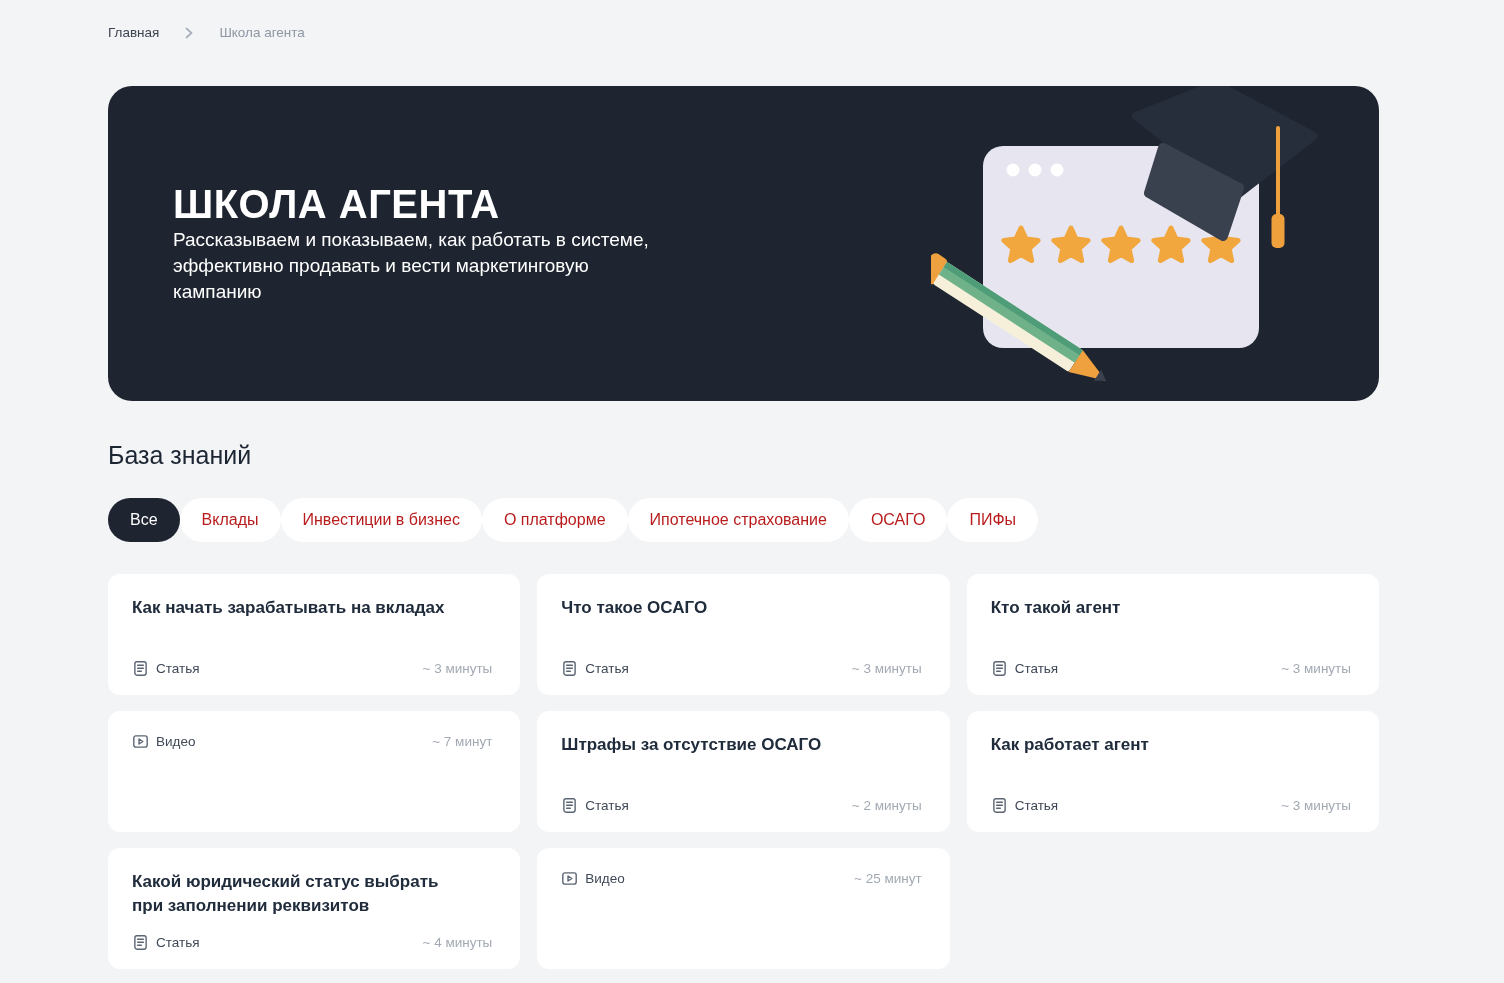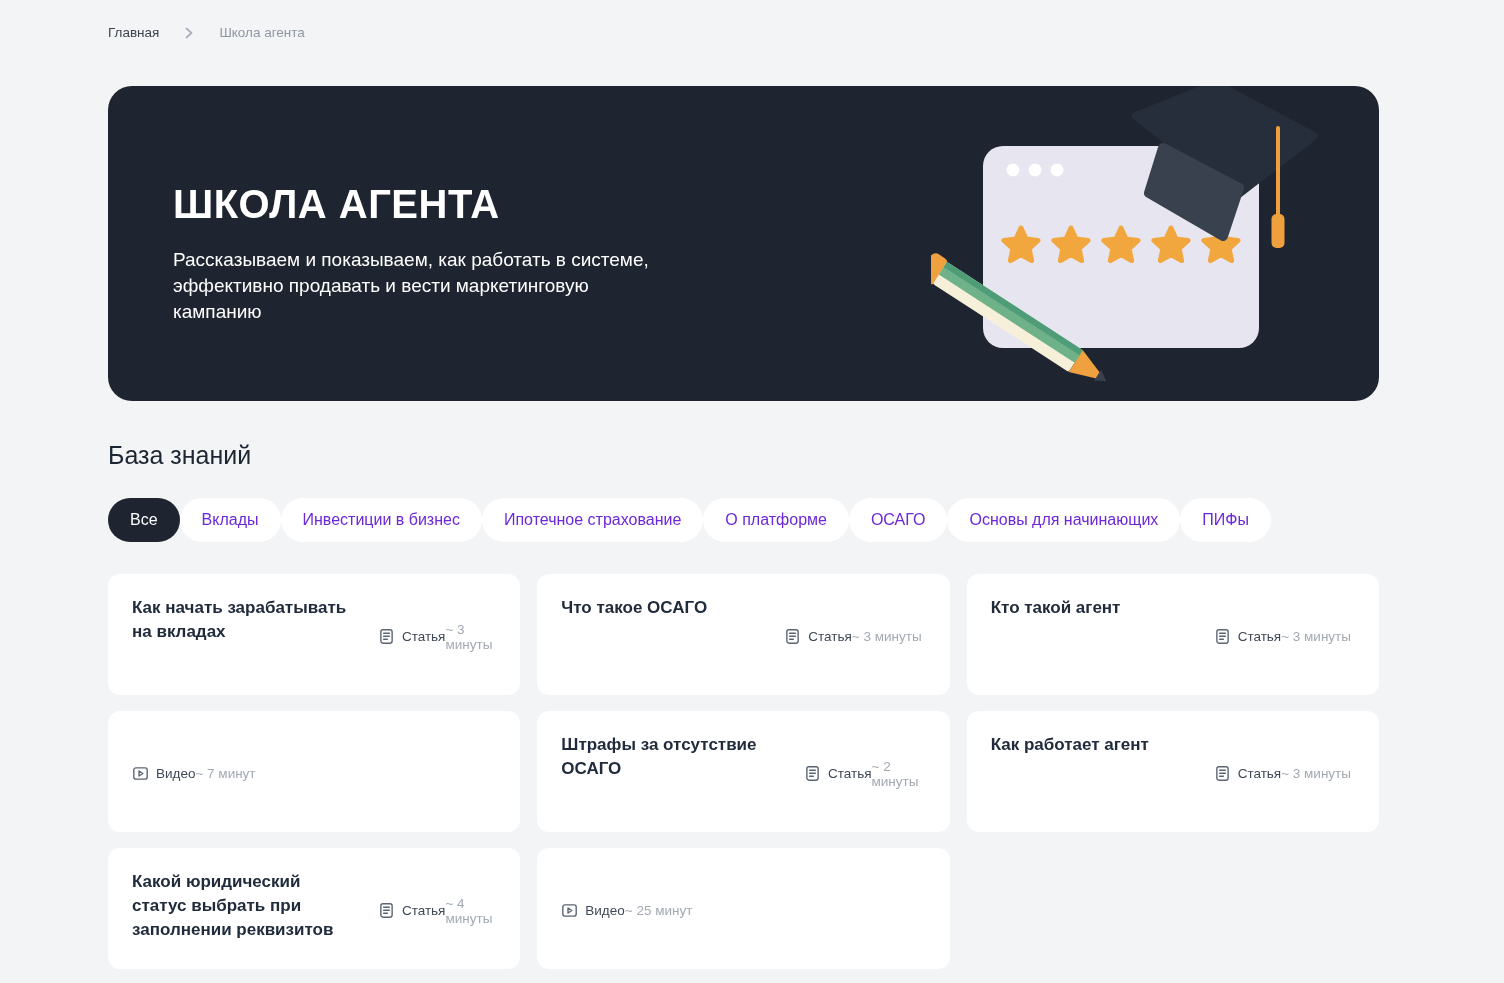--- a/index.html
+++ b/index.html
@@ -32,21 +32,20 @@
     overflow: hidden;
   }
   .hero-text { position: absolute; left: 65px; top: 96px; width: 500px; }
   .hero-title {
     color: #ffffff;
     font-size: 40px;
     font-weight: 700;
     letter-spacing: 0.5px;
   }
   .hero-subtitle {
-    margin-top: 20px;
     color: #ffffff;
     font-size: 19px;
     line-height: 26px;
     width: 478px;
     font-weight: 400;
   }
   .hero-art { position: absolute; right: 28px; top: 0; }
 
   
   .section-title {
@@ -65,39 +64,39 @@
     height: 44px;
   }
   .chip {
     flex: 0 0 auto;
     height: 44px;
     display: inline-flex; align-items: center;
     padding: 0 22px;
     background: #ffffff;
     border-radius: 22px;
     font-size: 16px;
-    color: #6d28d9;
+    color: #b91c1c;
     cursor: pointer;
     user-select: none;
   }
   .chip.active { background: #1f2530; color: #ffffff; }
 
   
   .grid {
     margin-top: 32px;
     display: grid;
     grid-template-columns: repeat(3, 1fr);
     gap: 16px 17px;
   }
   .card {
     background: #ffffff;
     border-radius: 12px;
     height: 121px;
     padding: 22px 28px 18px 24px;
-    display: flex; flex-direction: row; justify-content: space-between;
+    display: flex; flex-direction: column; justify-content: space-between;
     cursor: pointer;
   }
   .card-title {
     font-size: 17px;
     font-weight: 700;
     color: #202c3c;
     line-height: 24px;
     padding-right: 20px;
   }
   .card-meta {
@@ -161,24 +160,23 @@
       </g>
     </svg>
   </div>
 
   <div class="section-title">База знаний</div>
 
   <div class="chips">
       <div class="chip active">Все</div>
       <div class="chip">Вклады</div>
       <div class="chip">Инвестиции в бизнес</div>
+      <div class="chip">О платформе</div>
       <div class="chip">Ипотечное страхование</div>
-      <div class="chip">О платформе</div>
       <div class="chip">ОСАГО</div>
-      <div class="chip">Основы для начинающих</div>
       <div class="chip">ПИФы</div>
     </div>
 
   <div class="grid">
   <div class="card">
     <div class="card-title">Как начать зарабатывать на вкладах</div>
     <div class="card-meta">
       <span class="meta-left">
         <span class="meta-icon">
               <svg width="17" height="17" viewBox="0 0 16 16" fill="none" stroke="currentColor" stroke-width="1.3" stroke-linecap="round">

